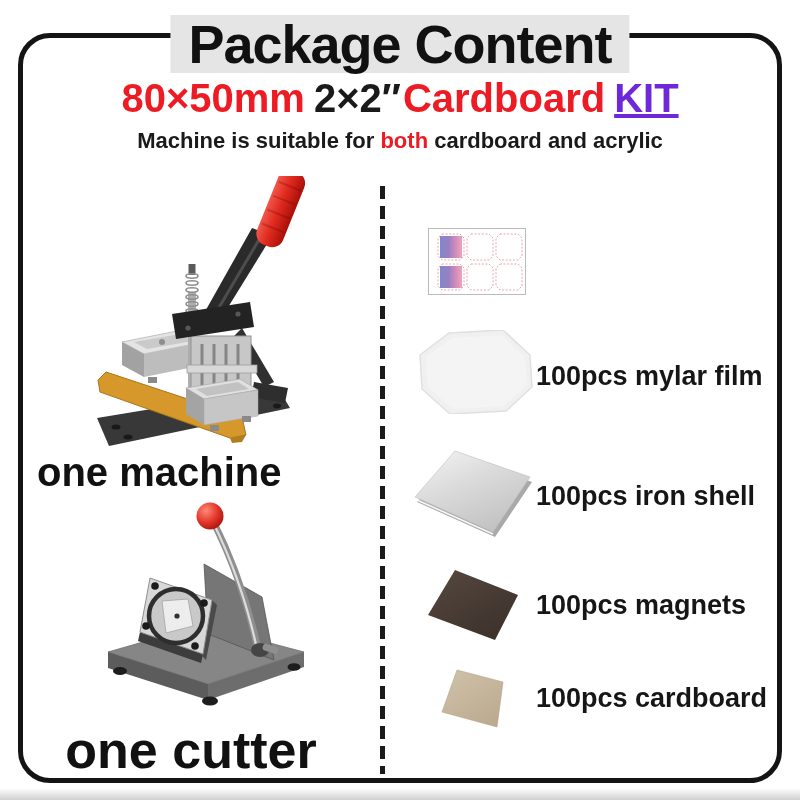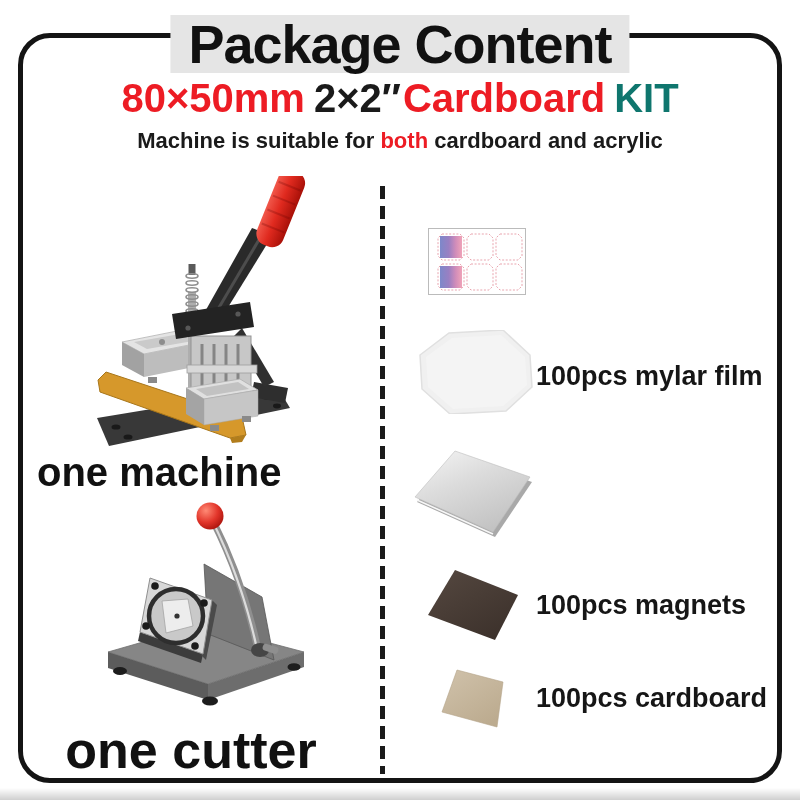--- a/index.html
+++ b/index.html
@@ -25,21 +25,21 @@
     margin-top:12px;
   }
   .subtitle{
     position:absolute;top:77px;left:0;width:100%;text-align:center;
     font-size:40px;line-height:42px;font-weight:bold;white-space:nowrap;z-index:4;
   }
   .subtitle .part{display:inline-block;}
   .subtitle .mm{color:#ed1c24;margin-right:9px;}
   .subtitle .inch{color:#1a1a1a;margin-right:2px;}
   .subtitle .mat{color:#ed1c24;margin-right:9px;}
-  .subtitle .kit{color:#0f766e;}
+  .subtitle .kit{color:#6d28d9;text-decoration:underline;}
   .tagline{
     position:absolute;top:125px;left:0;width:100%;text-align:center;
     font-size:22px;line-height:32px;font-weight:bold;color:#1a1a1a;z-index:4;
   }
   .tagline .hl{color:#ed1c24;}
   
   .divider{
     position:absolute;left:380px;top:186px;width:5px;height:588px;
     background:repeating-linear-gradient(to bottom,#1a1a1a 0 13px,transparent 13px 20px);
   }
@@ -243,20 +243,21 @@
           <stop offset="0" stop-color="#f5f5f5"></stop>
             <stop offset="0.45" stop-color="#dcdcdc"></stop>
             <stop offset="1" stop-color="#c3c3c3"></stop>
         </linearGradient>
       </defs>
       <polygon points="45,9 120,35 83,90 5,55" fill="#a9a9a9"></polygon>
       <polygon points="43,4 118,30 81,85 3,50" fill="url(#ironGrad)" stroke="#bdbdbd" stroke-width="0.6"></polygon>
       <polyline points="5,53 81,87" stroke="#f7f7f7" stroke-width="1.6" fill="none"></polyline>
     </svg>
   </div>
+  <div class="item-label label-iron">100pcs iron shell</div>
 
   <div class="item-icon icon-magnet">
     <svg viewBox="0 0 94 76" aria-hidden="true">
       <defs>
         <linearGradient id="magGrad" x1="0" y1="0" x2="0.7" y2="1">
           <stop offset="0" stop-color="#554840"></stop>
             <stop offset="1" stop-color="#3d322c"></stop>
         </linearGradient>
       </defs>
       <polygon points="29,3 92,28 69,73 2,48" fill="url(#magGrad)"></polygon>

